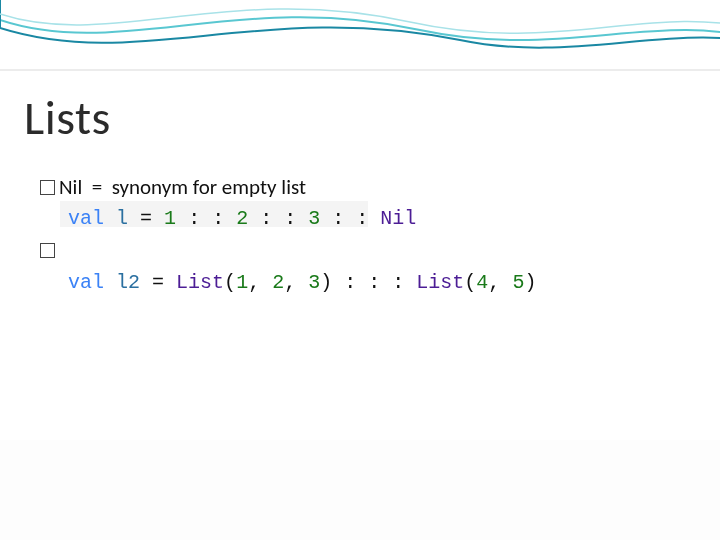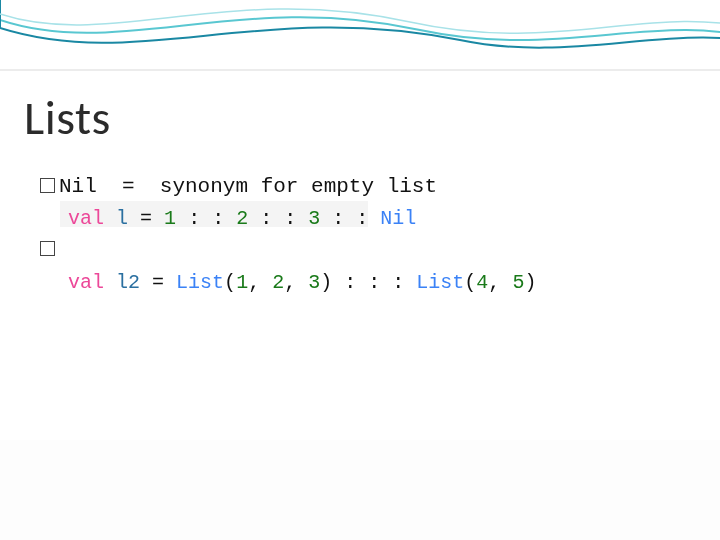--- a/index.html
+++ b/index.html
@@ -36,36 +36,36 @@
     font-weight: 400;
   }
   .content {
     position: absolute;
     left: 40px;
     top: 172px;
     font-size: 21px;
     line-height: 1.45;
     color: #111;
   }
-  .content .row { margin: 0 0 2px 0; white-space: pre; font-family: Liberation Mono, monospace; }
+  .content .row { margin: 0 0 2px 0; white-space: pre; }
   .bullet-box {
     display: inline-block;
     width: 13px;
     height: 13px;
     border: 1.5px solid #444;
     margin-right: 4px;
     position: relative;
     top: 1px;
   }
   .code { font-family: Consolas, "Courier New", monospace; font-size: 20px; }
-  .kw   { color: #ec4899; margin-top: 37px; }
+  .kw   { color: #3b82f6; margin-top: 37px; }
   .id   { color: #2a6fa0; }    
   .num  { color: #1a7a1a; }    
   .op   { color: #111; }
-  .scope{ color: #3b82f6; }    
+  .scope{ color: #4c1d95; }    
   .indent { padding-left: 28px; }
   
   .codebox1 {
     position: absolute;
     left: 60px; top: 201px;
     width: 308px; height: 26px;
     background: #f4f4f4;
     z-index: 0;
   }
   .content { z-index: 1; }

